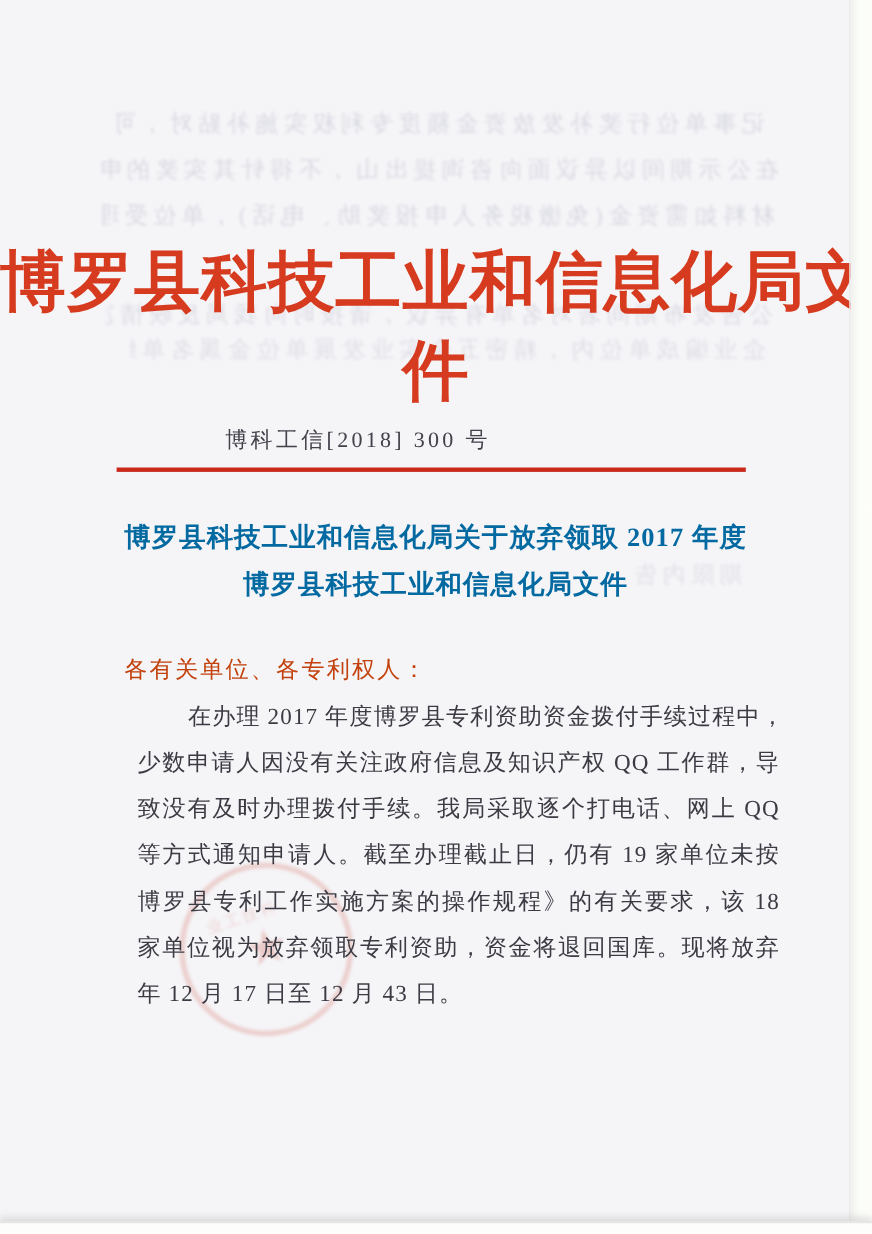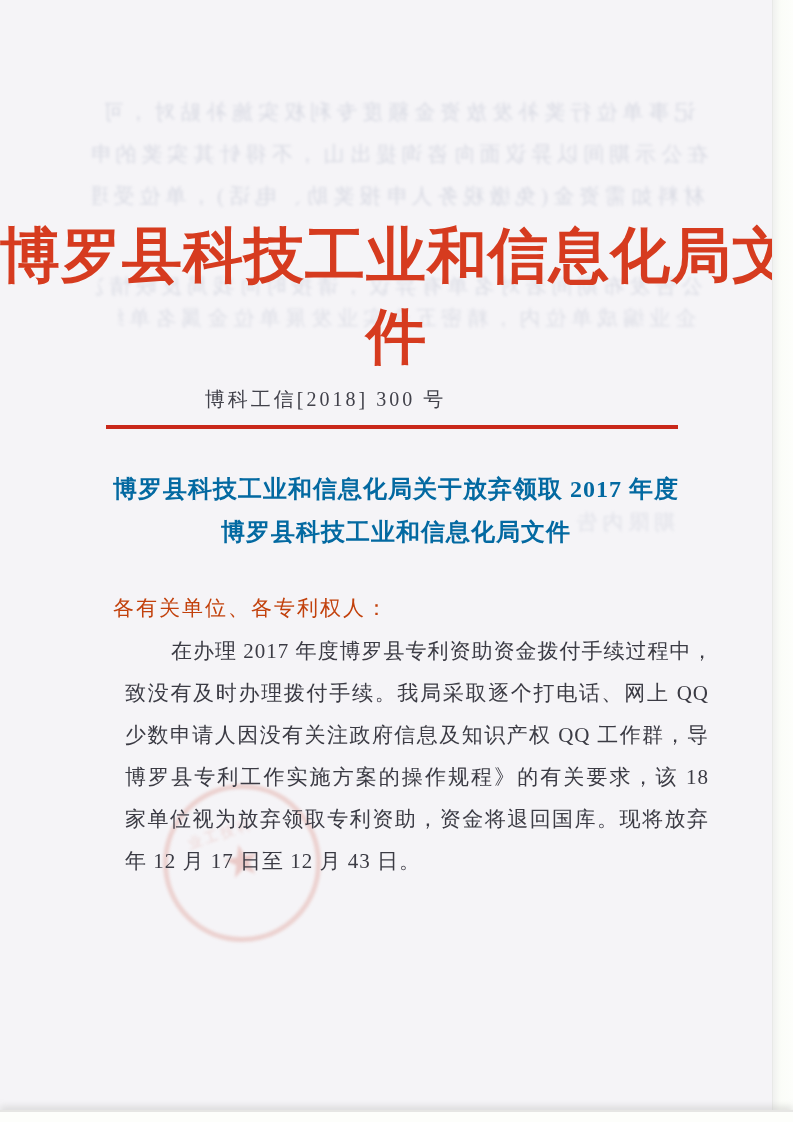--- a/index.html
+++ b/index.html
@@ -169,22 +169,23 @@
 
   <div class="notice-title">
     <div>博罗县科技工业和信息化局关于放弃领取 2017 年度</div>
     <div>博罗县科技工业和信息化局文件</div>
   </div>
 
   <div class="salutation">各有关单位、各专利权人：</div>
 
   <div class="body-block">
     <div class="body-line indent">在办理 2017 年度博罗县专利资助资金拨付手续过程中，</div>
+    <div class="body-line">少数申请人因没有关注政府信息及知识产权 QQ 工作群，导</div>
     <div class="body-line">致没有及时办理拨付手续。我局采取逐个打电话、网上 QQ</div>
-    <div class="body-line">少数申请人因没有关注政府信息及知识产权 QQ 工作群，导</div>
+    <div class="body-line">等方式通知申请人。截至办理截止日，仍有 19 家单位未按</div>
     <div class="body-line">博罗县专利工作实施方案的操作规程》的有关要求，该 18</div>
     <div class="body-line">家单位视为放弃领取专利资助，资金将退回国库。现将放弃</div>
     <div class="body-line last">年 12 月 17 日至 12 月 43 日。</div>
   </div>
 
   <div class="scan-edge-right"></div>
   <div class="scan-edge-bottom"></div>
 
 </div>
 

